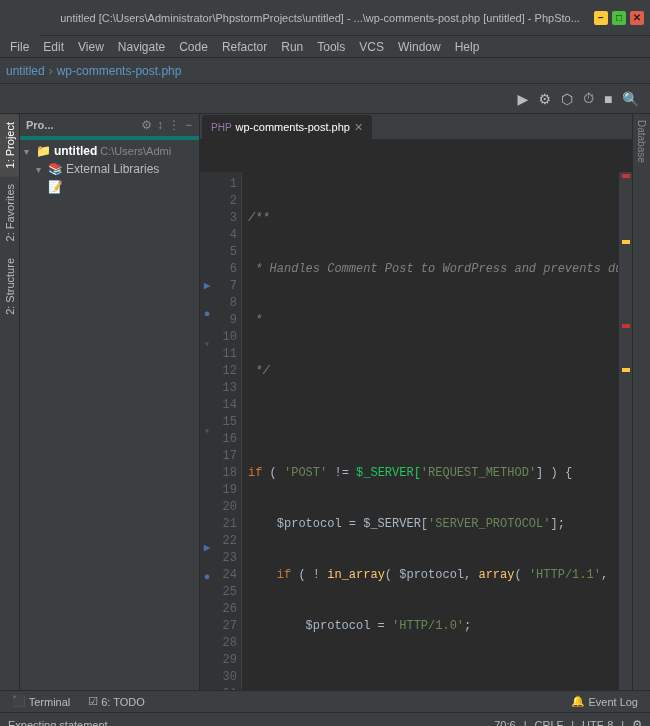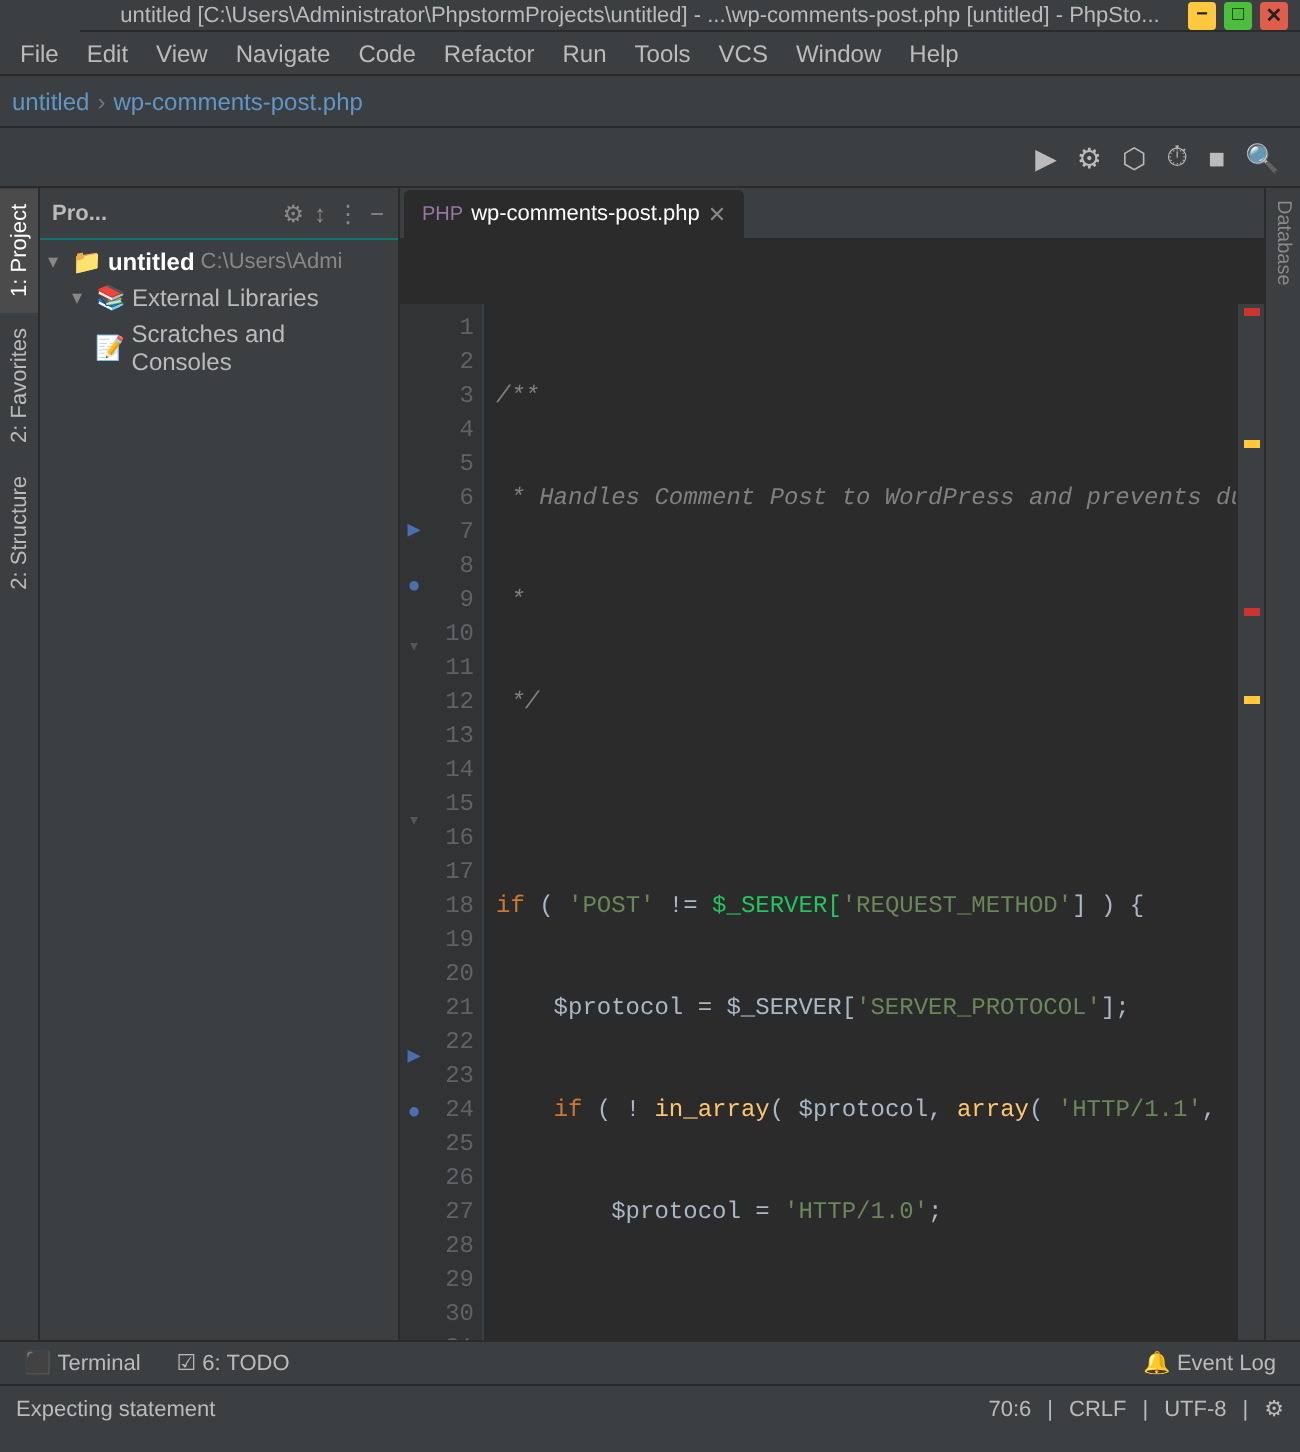--- a/index.html
+++ b/index.html
@@ -1,19 +1,19 @@
 <!DOCTYPE html>
 <html><head>
   <meta charset="utf-8">
   <style>
     * { margin: 0; padding: 0; box-sizing: border-box; }
     body { width: 650px; height: 726px; font-family: 'Segoe UI', Arial, sans-serif; font-size: 12px; background: #3c3f41; color: #a9b7c6; overflow: hidden; }
 
     
-    #title-bar { background: #3c3f41; height: 16px; display: flex; align-items: center; justify-content: flex-start; padding: 0 6px; border-bottom: 1px solid #2b2b2b; margin-left: 40px; }
+    #title-bar { background: #3c3f41; height: 36px; display: flex; align-items: center; justify-content: flex-start; padding: 0 6px; border-bottom: 1px solid #2b2b2b; margin-left: 40px; }
     #title-bar .title-text { color: #bbbbbb; font-size: 11px; flex: 1; text-align: center; }
     #title-bar .win-controls { display: flex; gap: 4px; }
     .win-btn { width: 14px; height: 14px; border-radius: 2px; border: none; cursor: pointer; font-size: 10px; display: flex; align-items: center; justify-content: center; color: #222; font-weight: bold; }
     .win-btn.min { background: #ffc83d; }
     .win-btn.max { background: #4cbd3c; }
     .win-btn.close { background: #e05c4b; }
 
     
     #menu-bar { background: #3c3f41; height: 22px; display: flex; align-items: center; padding: 0 4px; border-bottom: 1px solid #2b2b2b; gap: 2px; }
     .menu-item { color: #bbbbbb; padding: 2px 6px; font-size: 12px; cursor: pointer; border-radius: 2px; }
@@ -33,21 +33,21 @@
     
     #main-layout { display: flex; height: calc(726px - 22px - 22px - 26px - 30px - 24px - 22px); }
 
     
     #left-tabs { width: 20px; background: #3c3f41; display: flex; flex-direction: column; border-right: 1px solid #2b2b2b; }
     .side-tab { writing-mode: vertical-rl; transform: rotate(180deg); color: #bbbbbb; font-size: 11px; padding: 8px 4px; cursor: pointer; white-space: nowrap; }
     .side-tab.active { color: #fff; background: #4b4b4b; }
 
     
     #project-panel { width: 180px; background: #3c3f41; border-right: 1px solid #2b2b2b; display: flex; flex-direction: column; }
-    #project-header { background: #3c3f41; height: 26px; display: flex; align-items: center; padding: 0 6px; border-bottom: 1px solid #0f766e; gap: 4px; }
+    #project-header { background: #3c3f41; height: 26px; display: flex; align-items: center; padding: 0 6px; border-bottom: 4px solid #0f766e; gap: 4px; }
     .project-title { color: #bbbbbb; font-size: 11px; font-weight: bold; }
     .project-icons { margin-left: auto; display: flex; gap: 3px; }
     .proj-icon-btn { background: none; border: none; color: #888; cursor: pointer; font-size: 12px; padding: 1px; }
 
     #project-tree { flex: 1; overflow-y: auto; padding: 2px 0; }
     .tree-item { display: flex; align-items: center; padding: 2px 4px; cursor: pointer; font-size: 12px; }
     .tree-indent { display: inline-block; width: 12px; }
     .tree-arrow { color: #888; font-size: 10px; width: 12px; display: inline-block; }
     .tree-icon { margin-right: 3px; font-size: 12px; }
     .tree-label { color: #bbbbbb; }
@@ -164,21 +164,20 @@
         <span class="tree-indent"></span>
         <span class="tree-arrow">▾</span>
         <span class="tree-icon">📚</span>
         <span class="tree-label">External Libraries</span>
       </div>
 
       <div class="tree-item">
         <span class="tree-indent"></span>
         <span class="tree-arrow">&nbsp;</span>
         <span class="tree-icon">📝</span>
-        <span class="tree-label">Scratches and Consoles</span>
       </div>
     </div>
   </div>
 
   <div id="editor-area">
 
     <div id="tab-bar">
       <div class="editor-tab active">
         <span class="tab-php-icon">PHP</span>
         <span>wp-comments-post.php</span>

